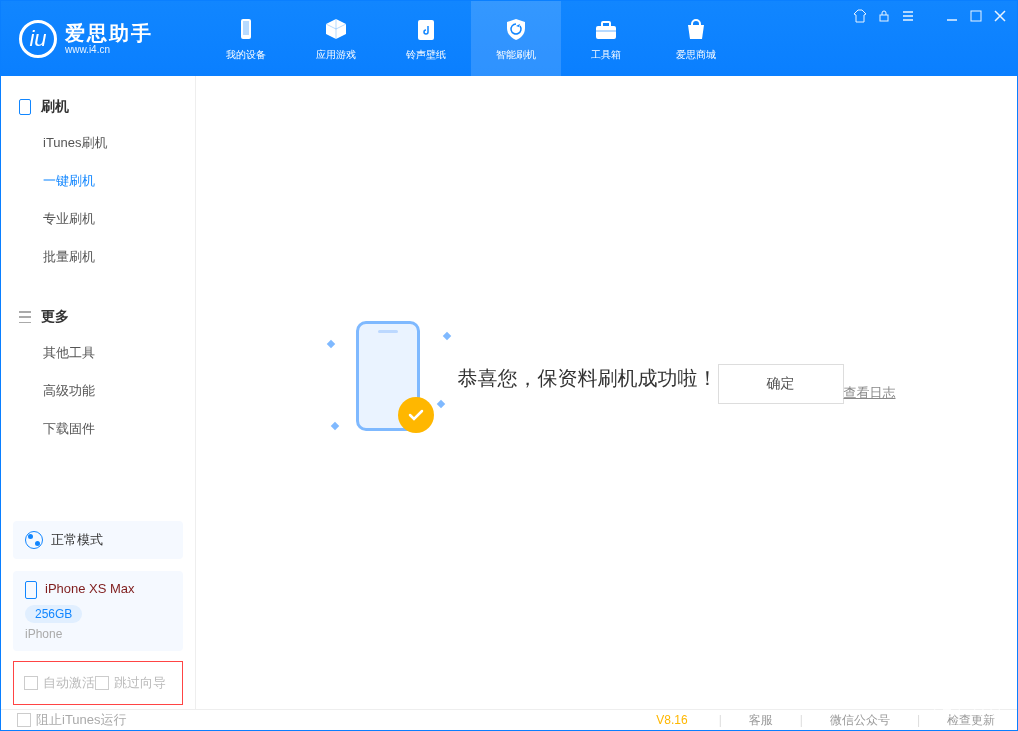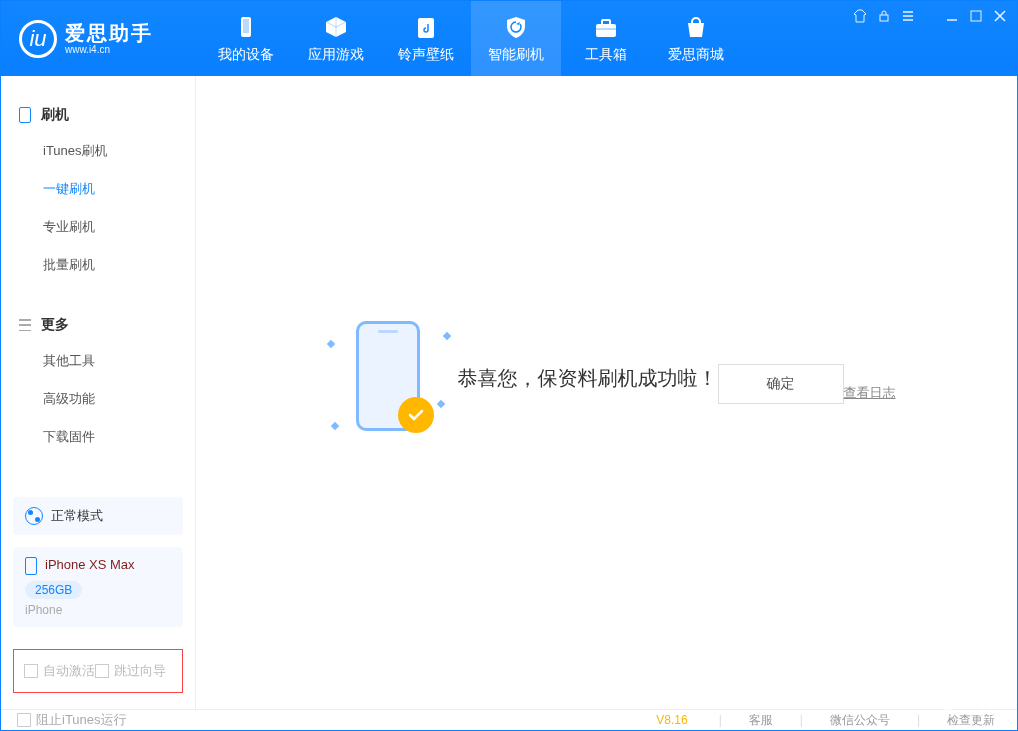--- a/index.html
+++ b/index.html
@@ -8,46 +8,46 @@
 .titlebar{height:75px;background:linear-gradient(180deg,#1186ff 0%,#0a7fff 100%);display:flex;align-items:center;color:#fff}
 .logo-area{display:flex;align-items:center;padding:0 18px;min-width:200px}
 .logo-circle{width:38px;height:38px;border:3px solid #fff;border-radius:50%;display:flex;align-items:center;justify-content:center;font-weight:normal;font-style:italic;font-size:22px;color:#fff;margin-right:8px}
 .logo-text{display:flex;flex-direction:column;line-height:1.1}
 .logo-main{font-size:20px;font-weight:bold;letter-spacing:2px}
 .logo-sub{font-size:10px;opacity:.9}
 .nav{display:flex;height:100%}
 .nav-item{width:90px;display:flex;flex-direction:column;align-items:center;justify-content:center;cursor:pointer;position:relative}
 .nav-item.active{background:rgba(255,255,255,.15)}
 .nav-icon{width:28px;height:28px;margin-bottom:4px;position:relative}
-.nav-label{font-size:14px}
+.nav-label{font-size:10px}
 .tctrl{position:absolute;top:8px;right:10px;display:flex;gap:10px;align-items:center}
 .tctrl .ic{width:14px;height:14px;cursor:pointer;opacity:.9}
 .tctrl .sep{width:10px}
 .right-icons{position:absolute;bottom:12px;right:16px;display:flex;gap:12px}
 .r-ic{width:28px;height:28px;border:1.5px solid #fff;border-radius:50%;display:flex;align-items:center;justify-content:center;cursor:pointer}
 .body{flex:1;display:flex;min-height:0}
 .sidebar{width:195px;border-right:1px solid #eee;display:flex;flex-direction:column;background:#fff}
-.side-scroll{flex:1;overflow:auto;padding-top:22px}
+.side-scroll{flex:1;overflow:auto;padding-top:14px}
 .side-head{display:flex;align-items:center;padding:8px 18px;color:#333;font-size:14px;font-weight:bold}
 .side-head .sq{width:12px;height:16px;border:1.5px solid #1186ff;border-radius:2px;margin-right:10px}
 .side-head .burger{width:12px;height:12px;margin-right:10px;display:flex;flex-direction:column;justify-content:space-between}
 .side-head .burger span{height:1.5px;background:#aaa}
 .side-item{padding:10px 18px 10px 42px;font-size:13px;color:#555;cursor:pointer}
 .side-item.active{color:#1186ff}
 .mode-card,.device-card{margin:6px 12px;background:#f5f9ff;border-radius:4px;padding:10px 12px}
 .mode-card{display:flex;align-items:center;font-size:13px;color:#333}
 .mode-ic{width:18px;height:18px;border:1.5px solid #1186ff;border-radius:50%;margin-right:8px;position:relative}
 .mode-ic:before,.mode-ic:after{content:"";position:absolute;width:5px;height:5px;background:#1186ff;border-radius:50%}
 .mode-ic:before{top:2px;left:2px}.mode-ic:after{bottom:2px;right:2px}
 .device-card{font-size:13px}
 .dev-name{color:#7f1d1d;font-weight:normal;display:flex;align-items:flex-start}
 .dev-ic{width:12px;height:18px;border:1.5px solid #1186ff;border-radius:2px;margin-right:8px}
 .dev-cap{display:inline-block;margin-top:6px;padding:2px 10px;background:#e1efff;color:#1186ff;border-radius:10px;font-size:12px}
 .dev-type{color:#aaa;font-size:12px;margin-top:4px}
-.checkrow{border:1.5px solid #f44;margin:16px 12px;padding:12px 10px;display:flex;align-items:center}
+.checkrow{border:1.5px solid #f44;margin:4px 12px;padding:12px 10px;display:flex;align-items:center}
 .chk{display:flex;align-items:center;color:#bbb;font-size:13px;cursor:pointer}
 .chk .box{width:14px;height:14px;border:1px solid #ccc;margin-right:5px}
 .main{flex:1;display:flex;flex-direction:row;align-items:center;justify-content:center;background:#fff;position:relative}
 .illus{width:140px;height:140px;position:relative;margin-bottom:24px}
 .phone{position:absolute;left:38px;top:10px;width:64px;height:110px;border:3px solid #7fb9ff;border-radius:10px;background:#eaf3ff}
 .phone:before{content:"";position:absolute;top:6px;left:50%;transform:translateX(-50%);width:20px;height:3px;background:#bcd8ff;border-radius:2px}
 .dot{position:absolute;width:6px;height:6px;background:#7fb9ff;transform:rotate(45deg)}
 .dot.a{left:10px;top:30px}.dot.b{right:8px;top:22px}.dot.c{left:14px;bottom:22px}.dot.d{right:14px;bottom:44px}
 .badge{position:absolute;right:24px;bottom:18px;width:36px;height:36px;background:#ffb700;border-radius:50%;display:flex;align-items:center;justify-content:center}
 .badge svg{width:18px;height:18px}

